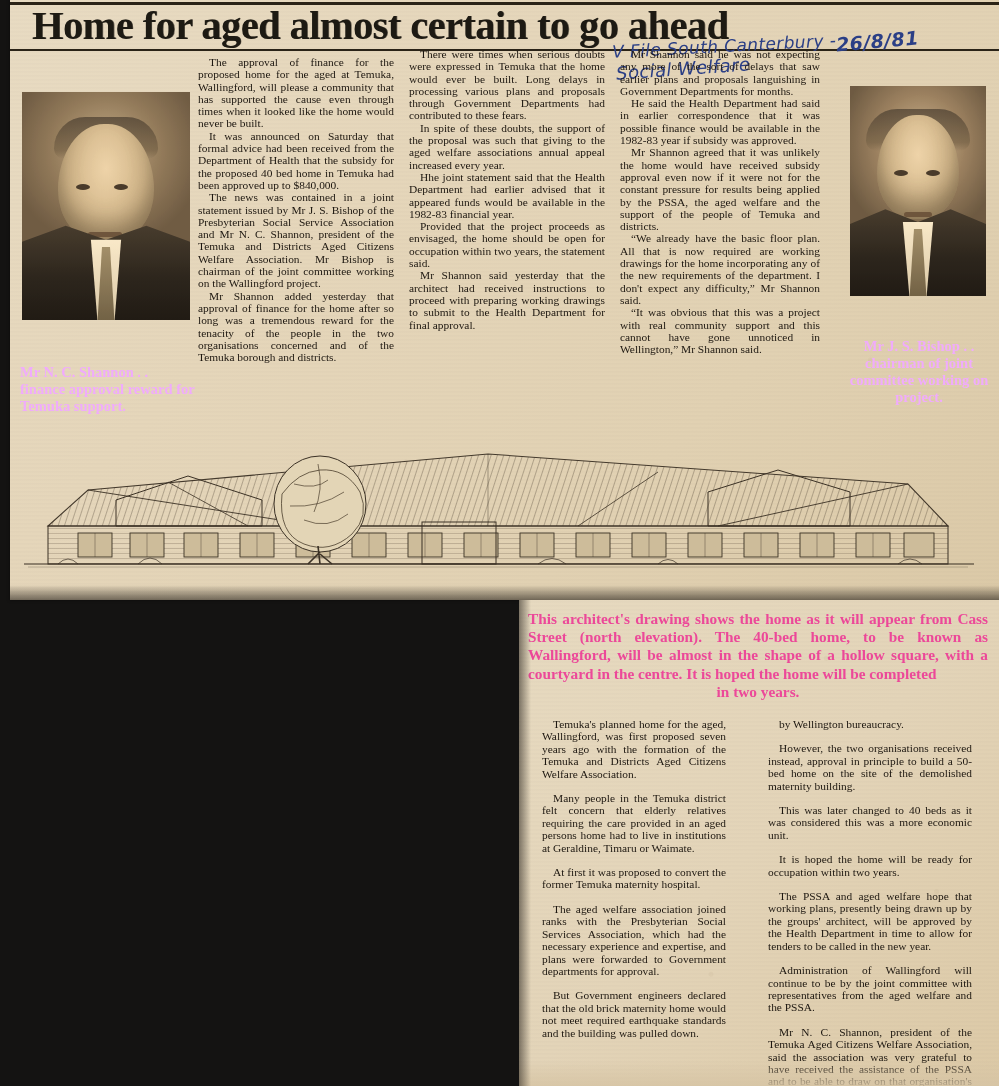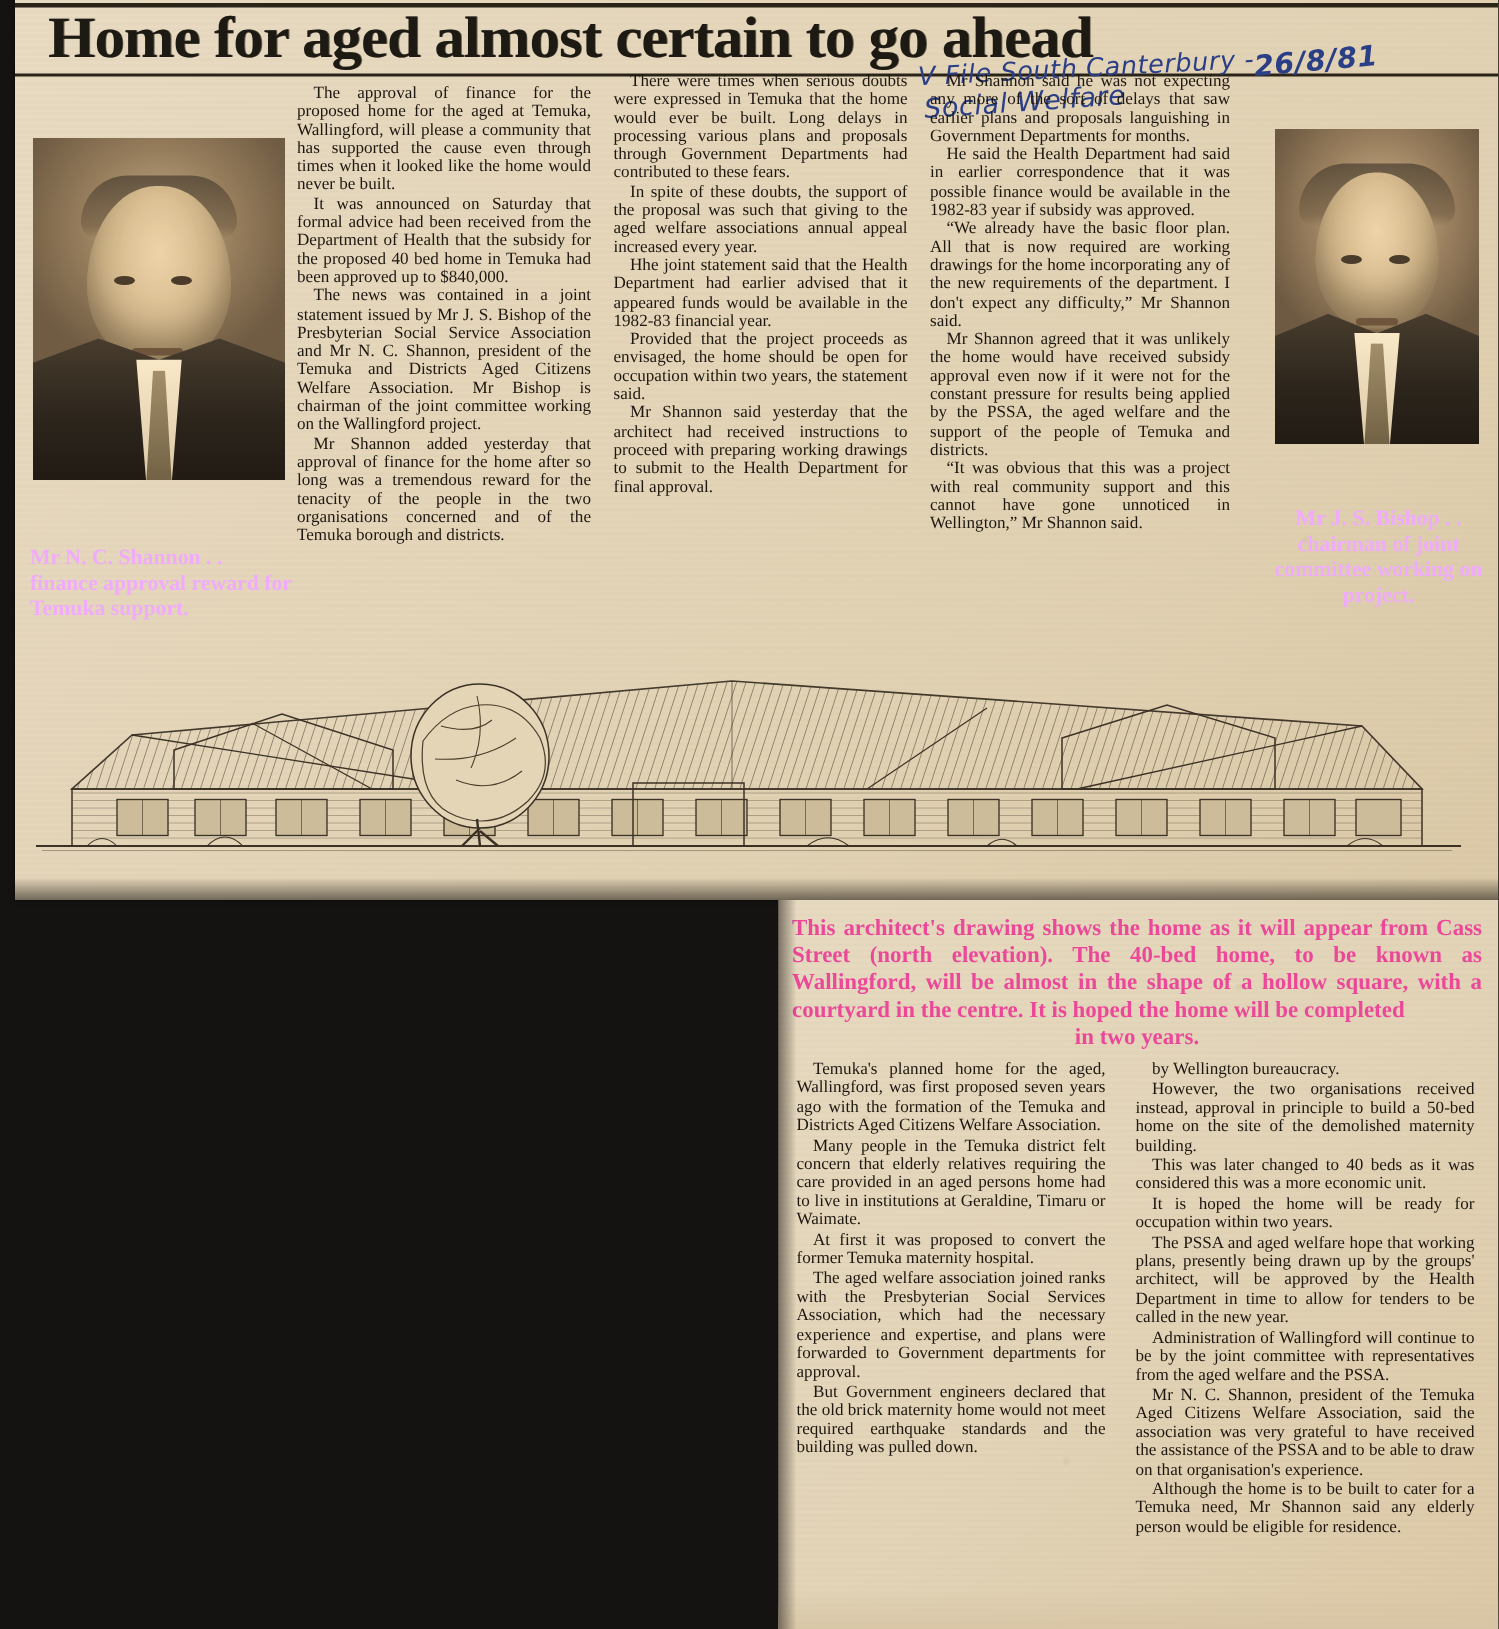--- a/index.html
+++ b/index.html
@@ -215,21 +215,21 @@
 
   
   .bcol {
     position: absolute;
     font-family: "Liberation Serif", serif;
     font-size: 11.4px;
     line-height: 12.4px;
     color: #1d1710;
     text-align: justify;
   }
-  .bcol p { margin: 1px; text-indent: 11px; }
+  .bcol p { margin: 12px; text-indent: 11px; }
   .bcol-1 { left: 530px; top: 706px; width: 208px; }
   .bcol-2 { left: 756px; top: 706px; width: 228px; }
 
   .fade-bottom {
     position: absolute;
     left: 519px; bottom: 0; width: 480px; height: 26px;
     background: linear-gradient(180deg, rgba(228,213,185,0) 0%, rgba(214,196,164,0.85) 100%);
     pointer-events: none;
   }
   .edge-shadow {
@@ -295,22 +295,22 @@
     <p>There were times when serious doubts were expressed in Temuka that the home would ever be built. Long delays in processing various plans and proposals through Government Departments had contributed to these fears.</p>
     <p>In spite of these doubts, the support of the proposal was such that giving to the aged welfare associations annual appeal increased every year.</p>
     <p>Hhe joint statement said that the Health Department had earlier advised that it appeared funds would be available in the 1982-83 financial year.</p>
     <p>Provided that the project proceeds as envisaged, the home should be open for occupation within two years, the statement said.</p>
     <p>Mr Shannon said yesterday that the architect had received instructions to proceed with preparing working drawings to submit to the Health Department for final approval.</p>
   </div>
 
   <div class="col col-3">
     <p>Mr Shannon said he was not expecting any more of the sort of delays that saw earlier plans and proposals languishing in Government Departments for months.</p>
     <p>He said the Health Department had said in earlier correspondence that it was possible finance would be available in the 1982-83 year if subsidy was approved.</p>
+    <p>Mr Shannon agreed that it was unlikely the home would have received subsidy approval even now if it were not for the constant pressure for results being applied by the PSSA, the aged welfare and the support of the people of Temuka and districts.</p>
     <p>“We already have the basic floor plan. All that is now required are working drawings for the home incorporating any of the new requirements of the department. I don't expect any difficulty,” Mr Shannon said.</p>
-    <p>Mr Shannon agreed that it was unlikely the home would have received subsidy approval even now if it were not for the constant pressure for results being applied by the PSSA, the aged welfare and the support of the people of Temuka and districts.</p>
     <p>“It was obvious that this was a project with real community support and this cannot have gone unnoticed in Wellington,” Mr Shannon said.</p>
   </div>
 
   <div class="drawing">
     <svg width="962" height="162" viewBox="0 0 962 162" xmlns="http://www.w3.org/2000/svg">
       <defs>
         <pattern id="roofhatch" width="6" height="6" patternUnits="userSpaceOnUse" patternTransform="rotate(18)">
           <line x1="0" y1="0" x2="0" y2="6" stroke="#4b3f30" stroke-width="0.7"></line>
         </pattern>
         <pattern id="wallhatch" width="5" height="5" patternUnits="userSpaceOnUse">

